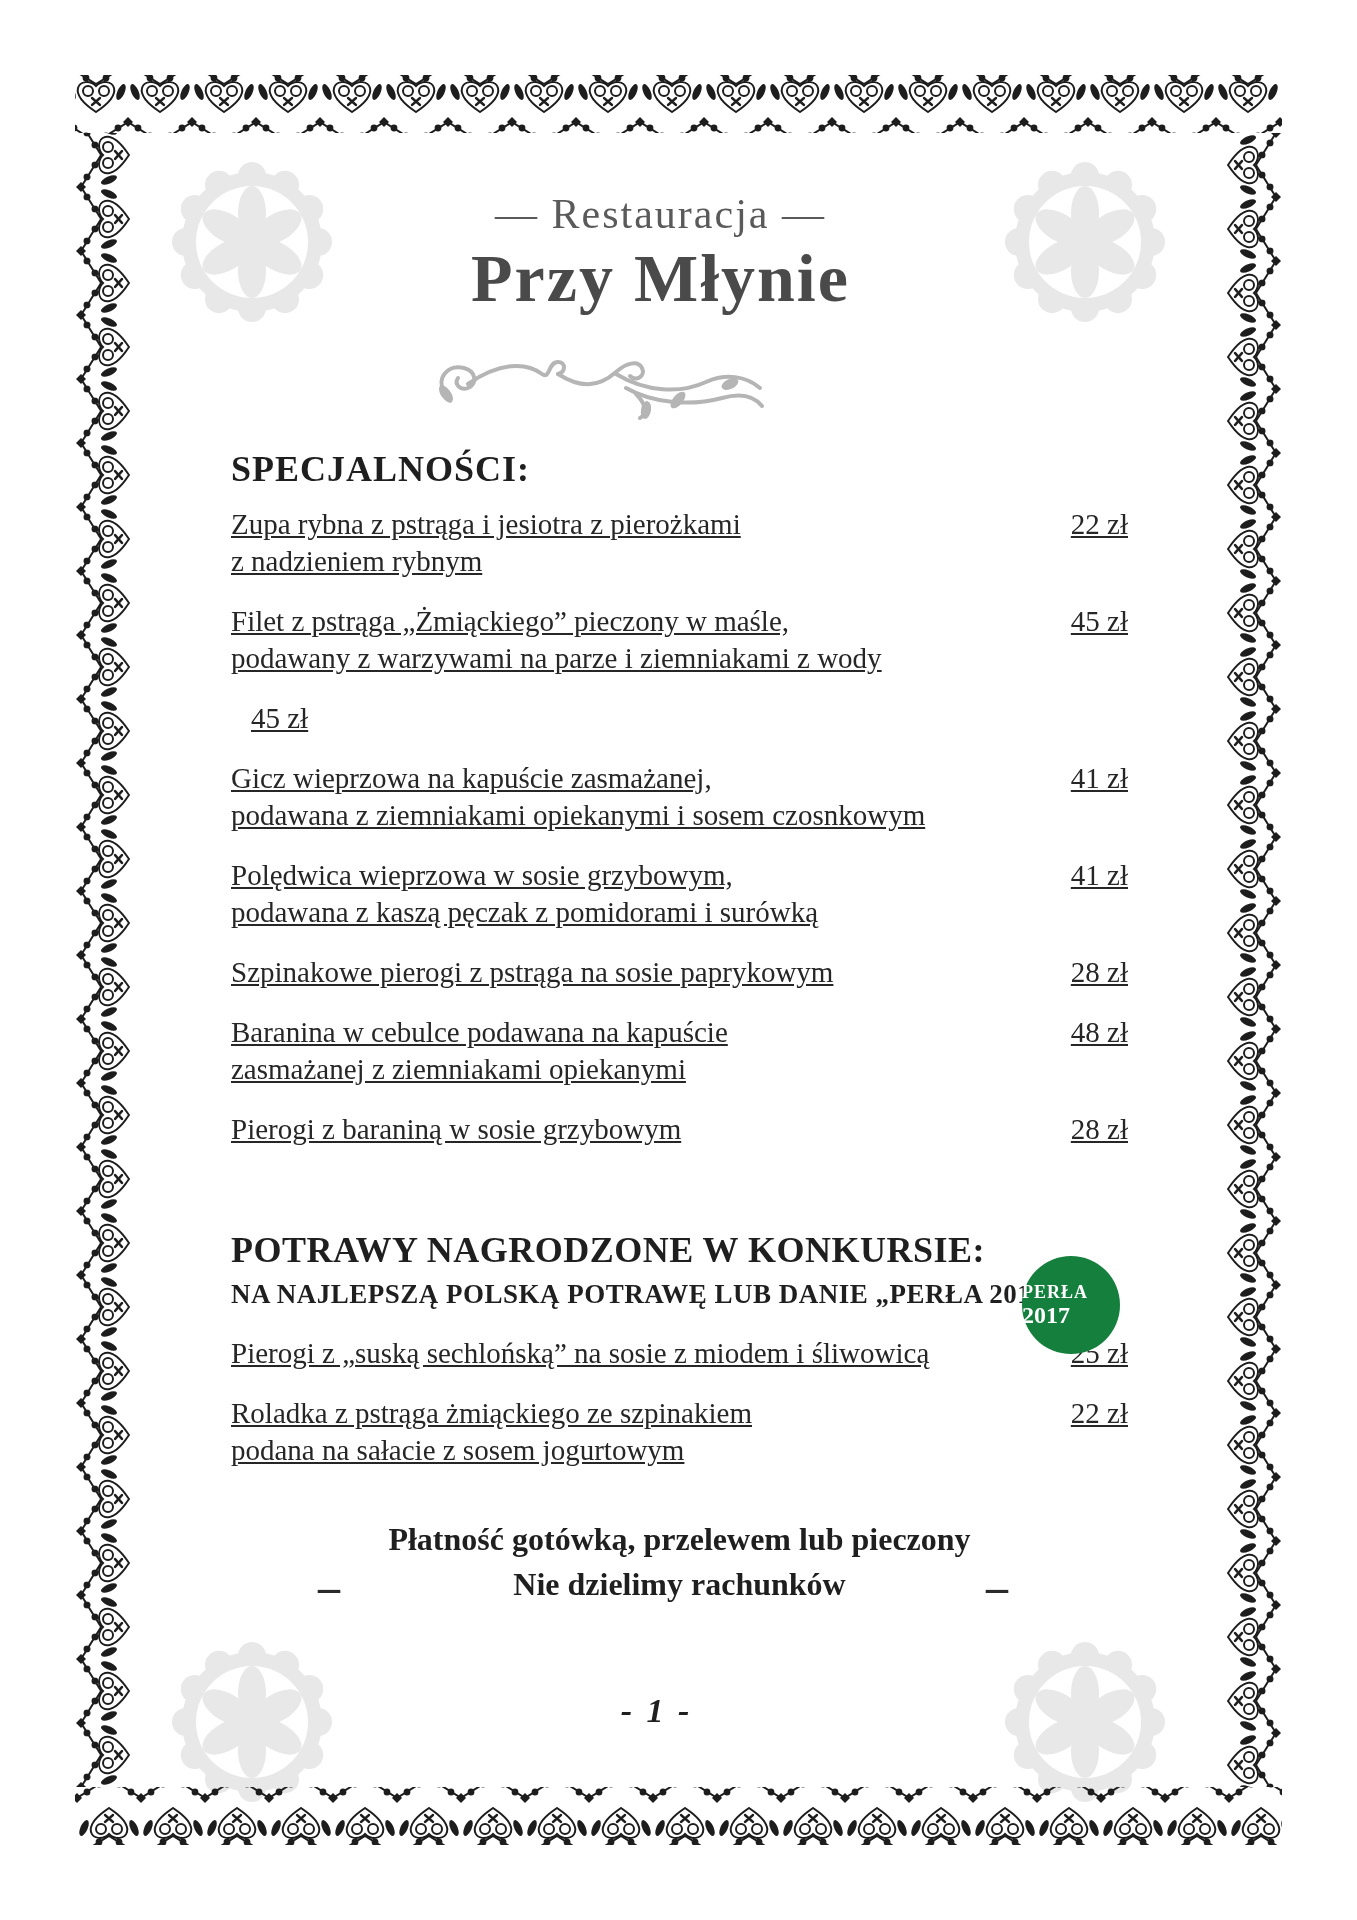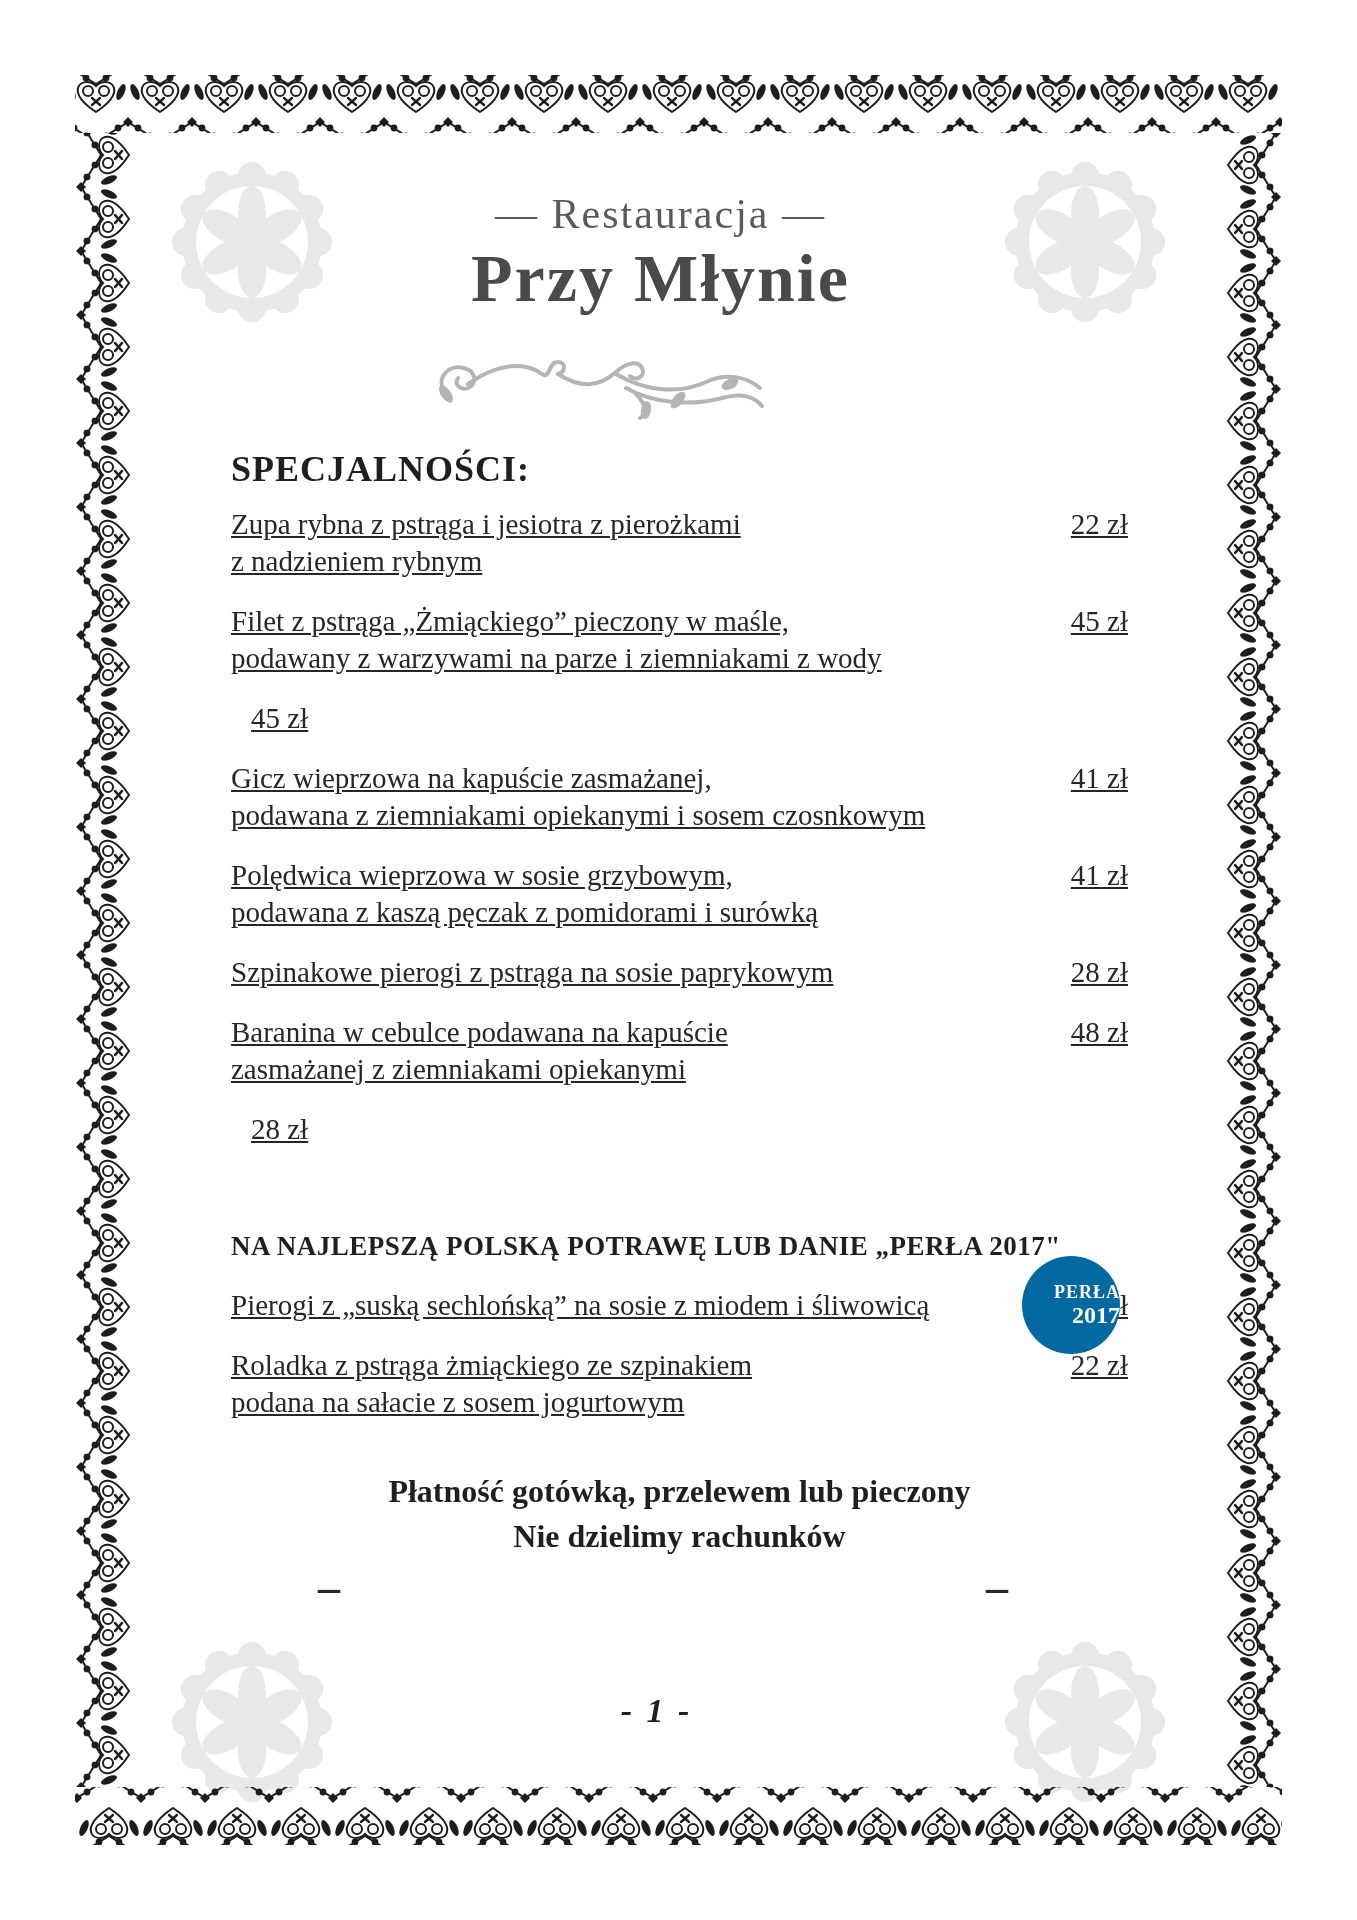--- a/index.html
+++ b/index.html
@@ -17,21 +17,21 @@
   .section-subheading{font-size:27px;line-height:36px;font-weight:bold;color:#1f1f1f;letter-spacing:0.5px;margin-top:4px;}
   .menu-row{display:flex;justify-content:space-between;margin-top:23px;text-decoration:underline;}
   .menu-row.first{margin-top:16px;}
   .dish{font-size:29px;line-height:37px;}
   .dish div{white-space:nowrap;}
   .price{font-size:29px;line-height:37px;white-space:nowrap;padding-left:20px;}
   .section2-head{margin-top:80px;}
   .awards-heading{font-size:36px;line-height:44px;font-weight:bold;color:#1f1f1f;letter-spacing:0.5px;}
   .badge{
     position:absolute;left:1022px;top:1256px;width:98px;height:98px;border-radius:50%;
-    background:#0369a1;color:#ffffff;display:flex;flex-direction:column;align-items:flex-end;justify-content:center;z-index:4;font-family:Liberation Serif, serif;
+    background:#15803d;color:#ffffff;display:flex;flex-direction:column;align-items:flex-start;justify-content:center;z-index:4;font-family:Liberation Serif, serif;
   }
   .badge-line1{font-size:18px;line-height:20px;font-weight:bold;letter-spacing:1px;}
   .badge-line2{font-size:24px;line-height:26px;font-weight:bold;}
   .footer-note{margin-top:48px;text-align:center;font-weight:bold;color:#1f1f1f;}
   .footer-note div{font-size:32px;line-height:45px;}
   .footer-dash{position:absolute;z-index:3;font-size:44px;font-weight:bold;color:#2a2a2a;}
   .footer-dash.left{left:318px;top:1562px;}
   .footer-dash.right{left:986px;top:1562px;}
   .page-number{position:absolute;left:111px;top:1692px;width:1091px;text-align:center;
     font-size:34px;font-style:italic;font-weight:bold;color:#1f1f1f;z-index:3;letter-spacing:3px;}
@@ -179,24 +179,28 @@
 
     <div class="menu-row">
       <div class="dish">
         <div>Baranina w cebulce podawana na kapuście</div>
         <div>zasmażanej z ziemniakami opiekanymi</div>
       </div>
       <div class="price">48 zł</div>
     </div>
 
     <div class="menu-row">
+      <div class="dish">
+        <div>Pierogi z baraniną w sosie grzybowym</div>
+      </div>
       <div class="price">28 zł</div>
     </div>
 
     <div class="section2-head">
+      <div class="awards-heading">POTRAWY NAGRODZONE W KONKURSIE:</div>
       <div class="section-subheading">NA NAJLEPSZĄ POLSKĄ POTRAWĘ LUB DANIE „PERŁA 2017"</div>
     </div>
 
     <div class="menu-row">
       <div class="dish">
         <div>Pierogi z „suską sechlońską” na sosie z miodem i śliwowicą</div>
       </div>
       <div class="price">25 zł</div>
     </div>
 

